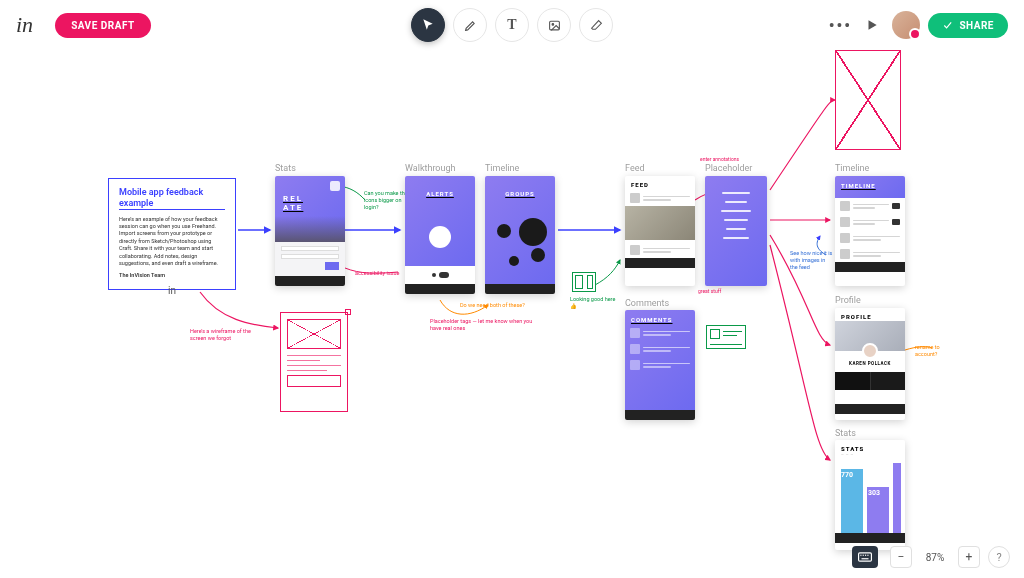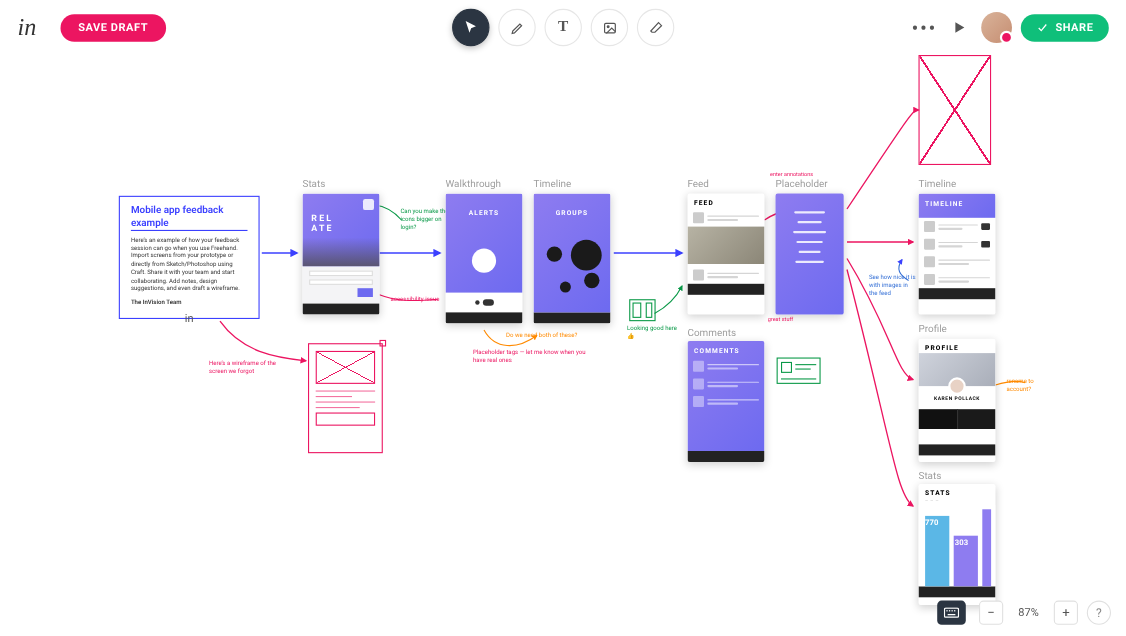--- a/index.html
+++ b/index.html
@@ -47,21 +47,21 @@
 
   
   .wire{position:absolute;border:1px solid var(--pink);}
   .wire .x1,.wire .x2{position:absolute;inset:0;}
   .wire .x1{background:linear-gradient(to top right,transparent 49.2%,var(--pink) 49.2%,var(--pink) 50.8%,transparent 50.8%);}
   .wire .x2{background:linear-gradient(to top left,transparent 49.2%,var(--pink) 49.2%,var(--pink) 50.8%,transparent 50.8%);}
 
   
   .phone{position:absolute;width:70px;box-shadow:0 2px 8px rgba(0,0,0,.18);border-radius:2px;overflow:hidden;background:#fff;font-size:5px;}
   .hdr{padding:6px 6px 2px;font-weight:700;letter-spacing:.5px;color:#fff;}
-  .grad{background:linear-gradient(135deg,var(--purple1),var(--purple2));}
+  .grad{background:linear-gradient(135deg,var(--purple1),var(--purple2));text-decoration:underline;}
   .tabstrip{display:flex;gap:2px;padding:0 6px;color:#fff;font-size:3.5px;opacity:.85;}
   .dark-footer{height:10px;background:var(--dark);}
   .row{display:flex;align-items:center;gap:3px;padding:3px 5px;}
   .sq{width:10px;height:10px;background:#ccc;border-radius:1px;}
   .bars{flex:1;display:flex;flex-direction:column;gap:2px;}
   .bar{height:1.5px;background:#d5d5d5;border-radius:1px;}
   .bar.s{width:60%;}
 
   
   .sketch{position:absolute;border:1px solid var(--pink);background:#fff;}

